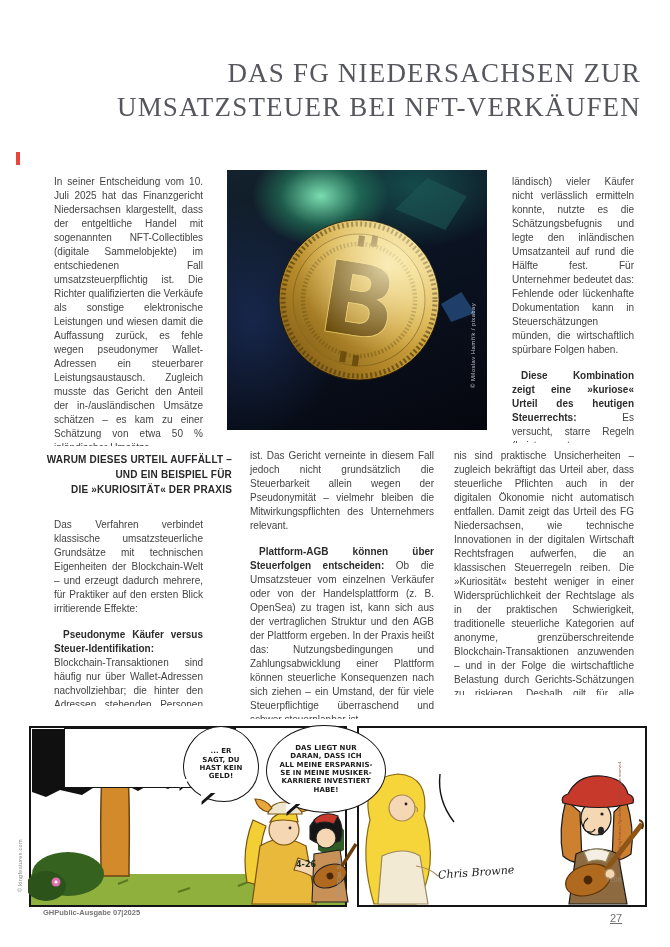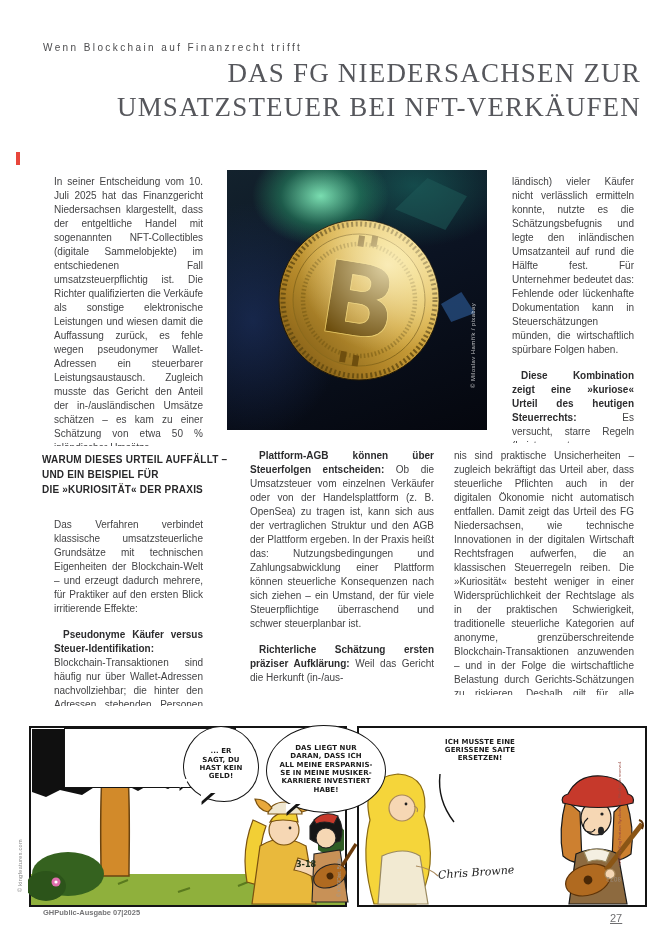--- a/index.html
+++ b/index.html
@@ -21,21 +21,21 @@
        overflow:hidden;}
   .col p{margin:12px;}
   .col p.indent{text-indent:9px;}
   .col b{color:#2c2c2e;}
   .c1a{left:42px;top:163px;width:173px;height:283px;}
   .c1b{left:42px;top:506px;width:173px;height:200px;}
   .c2 {left:238px;top:437px;width:208px;height:282px;}
   .c3a{left:500px;top:163px;width:146px;height:280px;}
   .c3b{left:442px;top:437px;width:204px;height:258px;}
   .subhead{position:absolute;left:42px;top:452px;width:190px;margin:0;
-           font-size:10px;font-weight:700;line-height:15px;letter-spacing:.2px;color:#28282a;}
+           font-size:10px;font-weight:700;line-height:15px;letter-spacing:.2px;color:#28282a;text-align:right;}
 
   
   .photo{position:absolute;left:227px;top:170px;width:260px;height:260px;overflow:hidden;
     background:
       radial-gradient(95px 70px at 36% 10%, rgba(140,255,200,.85), rgba(45,165,115,.45) 42%, rgba(20,80,60,0) 72%),
       radial-gradient(150px 95px at 72% 6%, rgba(25,115,105,.55), rgba(10,40,45,0) 65%),
       radial-gradient(130px 170px at 10% 58%, rgba(45,75,150,.35), rgba(10,20,40,0) 70%),
       linear-gradient(160deg,#13222d 0%,#0b1322 45%,#05070e 100%);}
   .facet1{position:absolute;left:168px;top:8px;width:72px;height:52px;background:#1d5a58;
           opacity:.55;clip-path:polygon(0 60%,45% 0,100% 35%,70% 100%);}
@@ -75,37 +75,37 @@
 
   
   .footer-issue{position:absolute;left:43px;top:908px;font-size:7.5px;font-weight:700;color:#757577;}
   .page-number{position:absolute;left:610px;top:912px;font-size:11px;color:#6e6e70;text-decoration:underline;}
 </style>
 </head>
 <body>
 
 <div class="page">
 
-  <div class="kicker">Wenn Blockchain auf Finanzrecht trifft</div>
   <h1 class="title prelines" style="margin:0;text-align:right;">DAS FG NIEDERSACHSEN ZUR
 UMSATZSTEUER BEI NFT-VERKÄUFEN</h1>
   <div class="section-mark"></div>
 
   <div class="col c1a">
     <p class="body-p"><span>In seiner Entscheidung vom 10. Juli 2025 hat das Finanzgericht Niedersachsen klargestellt, dass der entgeltliche Handel mit sogenannten NFT-Collectibles (digitale Sammelobjekte) im entschiedenen Fall umsatzsteuerpflichtig ist. Die Richter qualifizierten die Verkäufe als sonstige elektronische Leistungen und wiesen damit die Auffassung zurück, es fehle wegen pseudonymer Wallet-Adressen ein steuerbarer Leistungsaustausch. Zugleich musste das Gericht den Anteil der in-/ausländischen Umsätze schätzen – es kam zu einer Schätzung von etwa 50 % inländischer Umsätze.</span></p>
   </div>
   <h2 class="subhead prelines">WARUM DIESES URTEIL AUFFÄLLT –
 UND EIN BEISPIEL FÜR
 DIE »KURIOSITÄT« DER PRAXIS</h2>
   <div class="col c1b">
     <p><span>Das Verfahren verbindet klassische umsatzsteuerliche Grundsätze mit technischen Eigenheiten der Blockchain-Welt – und erzeugt dadurch mehrere, für Praktiker auf den ersten Blick irritierende Effekte:</span></p>
     <p class="indent"><b>Pseudonyme Käufer versus Steuer-Identifikation:</b> <span>Blockchain-Transaktionen sind häufig nur über Wallet-Adressen nachvollziehbar; die hinter den Adressen stehenden Personen bleiben anonym oder pseudonym. Das Steuerrecht aber setzt zur Bestimmung des Leistungsorts und der Steuerpflicht in vielen Fällen voraus, dass der Ort bzw. der Abnehmer feststellbar</span></p>
   </div>
 
   <div class="col c2">
+    <p><span>ist. Das Gericht verneinte in diesem Fall jedoch nicht grundsätzlich die Steuerbarkeit allein wegen der Pseudonymität – vielmehr bleiben die Mitwirkungspflichten des Unternehmers relevant.</span></p>
     <p class="indent"><b>Plattform-AGB können über Steuerfolgen entscheiden:</b> <span>Ob die Umsatzsteuer vom einzelnen Verkäufer oder von der Handelsplattform (z. B. OpenSea) zu tragen ist, kann sich aus der vertraglichen Struktur und den AGB der Plattform ergeben. In der Praxis heißt das: Nutzungsbedingungen und Zahlungsabwicklung einer Plattform können steuerliche Konsequenzen nach sich ziehen – ein Umstand, der für viele Steuerpflichtige überraschend und schwer steuerplanbar ist.</span></p>
     <p class="indent"><b>Richterliche Schätzung ersten präziser Aufklärung:</b> <span>Weil das Gericht die Herkunft (in-/aus-</span></p>
   </div>
 
   <div class="col c3a">
     <p><span>ländisch) vieler Käufer nicht verlässlich ermitteln konnte, nutzte es die Schätzungsbefugnis und legte den inländischen Umsatzanteil auf rund die Hälfte fest. Für Unternehmer bedeutet das: Fehlende oder lückenhafte Dokumentation kann in Steuerschätzungen münden, die wirtschaftlich spürbare Folgen haben.</span></p>
     <p class="indent"><b>Diese Kombination zeigt eine »kuriose« Urteil des heutigen Steuerrechts:</b> <span>Es versucht, starre Regeln (Leistungsort, Leistungsempfänger, Steuerschuldner) auf dezentrale, grenzüberschreitende und oft anonymisierte Geschäftsmodelle anzuwenden. Das Ergeb-</span></p>
   </div>
   <div class="col c3b">
     <p><span>nis sind praktische Unsicherheiten – zugleich bekräftigt das Urteil aber, dass steuerliche Pflichten auch in der digitalen Ökonomie nicht automatisch entfallen. Damit zeigt das Urteil des FG Niedersachsen, wie technische Innovationen in der digitalen Wirtschaft Rechtsfragen aufwerfen, die an klassischen Steuerregeln reiben. Die »Kuriosität« besteht weniger in einer Widersprüchlichkeit der Rechtslage als in der praktischen Schwierigkeit, traditionelle steuerliche Kategorien auf anonyme, grenzüberschreitende Blockchain-Transaktionen anzuwenden – und in der Folge die wirtschaftliche Belastung durch Gerichts-Schätzungen zu riskieren. Deshalb gilt für alle Beteiligten: Rechtzeitig dokumentieren, vertraglich gestalten und steuerlich beraten lassen.</span></p>
@@ -232,25 +232,22 @@
     <div class="bubble b2 prelines" style="top:2px;">... ER
 SAGT, DU
 HAST KEIN
 GELD!<div class="tail-b"></div><div class="tail-w"></div></div>
     <div class="bubble b3 prelines" style="top:1px;">DAS LIEGT NUR
 DARAN, DASS ICH
 ALL MEINE ERSPARNIS-
 SE IN MEINE MUSIKER-
 KARRIERE INVESTIERT
 HABE!<div class="tail-b"></div><div class="tail-w"></div></div>
-    <div class="bubble b4 prelines" style="top:4px;">ICH MUSSTE EINE
-GERISSENE SAITE
-ERSETZEN!</div>
-
-    <div class="comic-date" style="top:136px;">3-18</div>
+
+    <div class="comic-date" style="top:136px;">4-26</div>
     <div class="signature" style="top:142px;">Chris Browne</div>
     <div class="vtext credit-left" style="top:168px;">© kingfeatures.com</div>
     <div class="vtext credit-gutter" style="top:173px;">© KFS/Dist. Bulls</div>
     <div class="vtext credit-right" style="top:142px;">©2022 by King Features Syndicate, Inc. World rights reserved.</div>
     <div class="serial" style="top:152px;">8072</div>
   </div>
 
   <div class="footer-issue">GHPublic-Ausgabe 07|2025</div>
   <div class="page-number">27</div>
 

